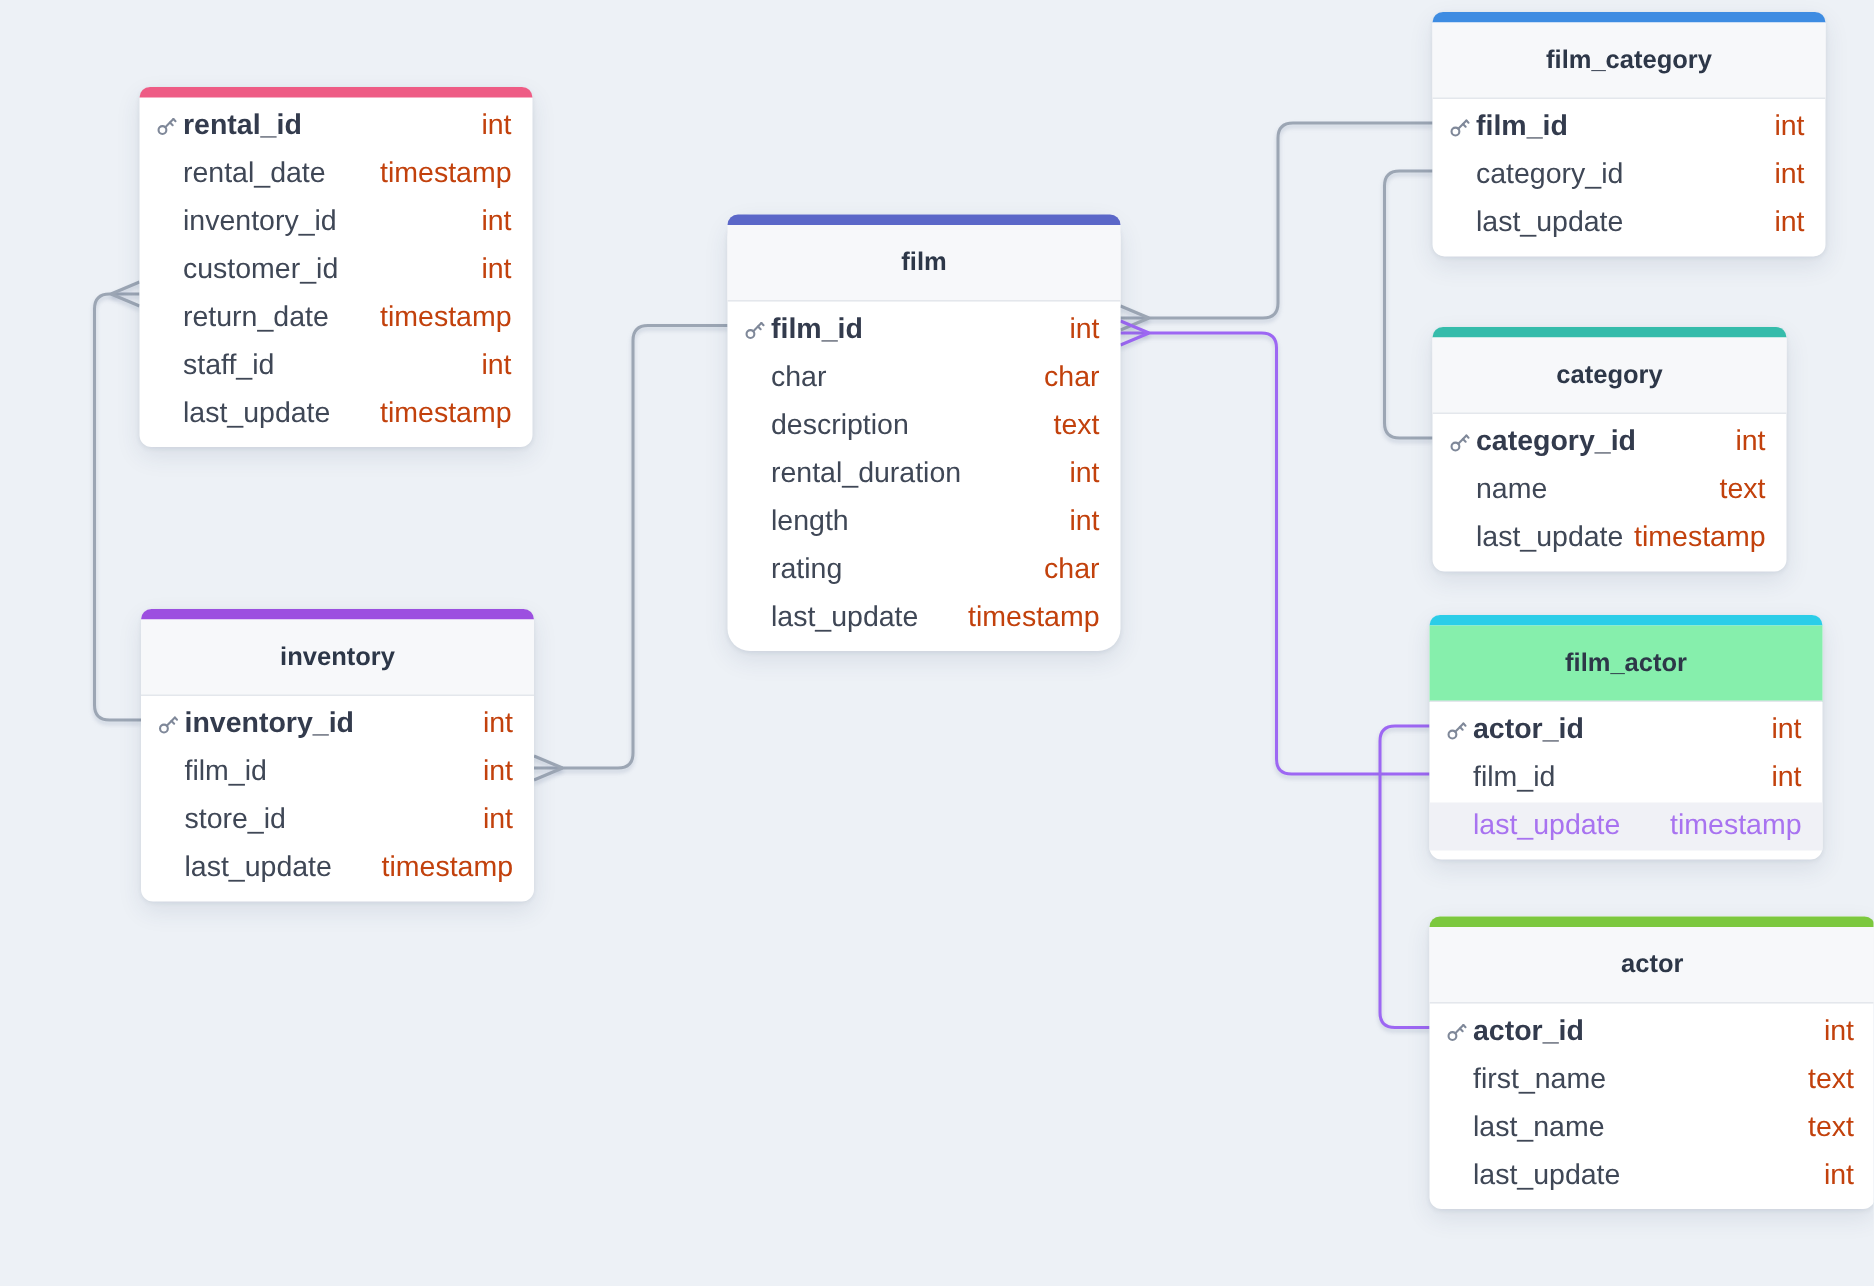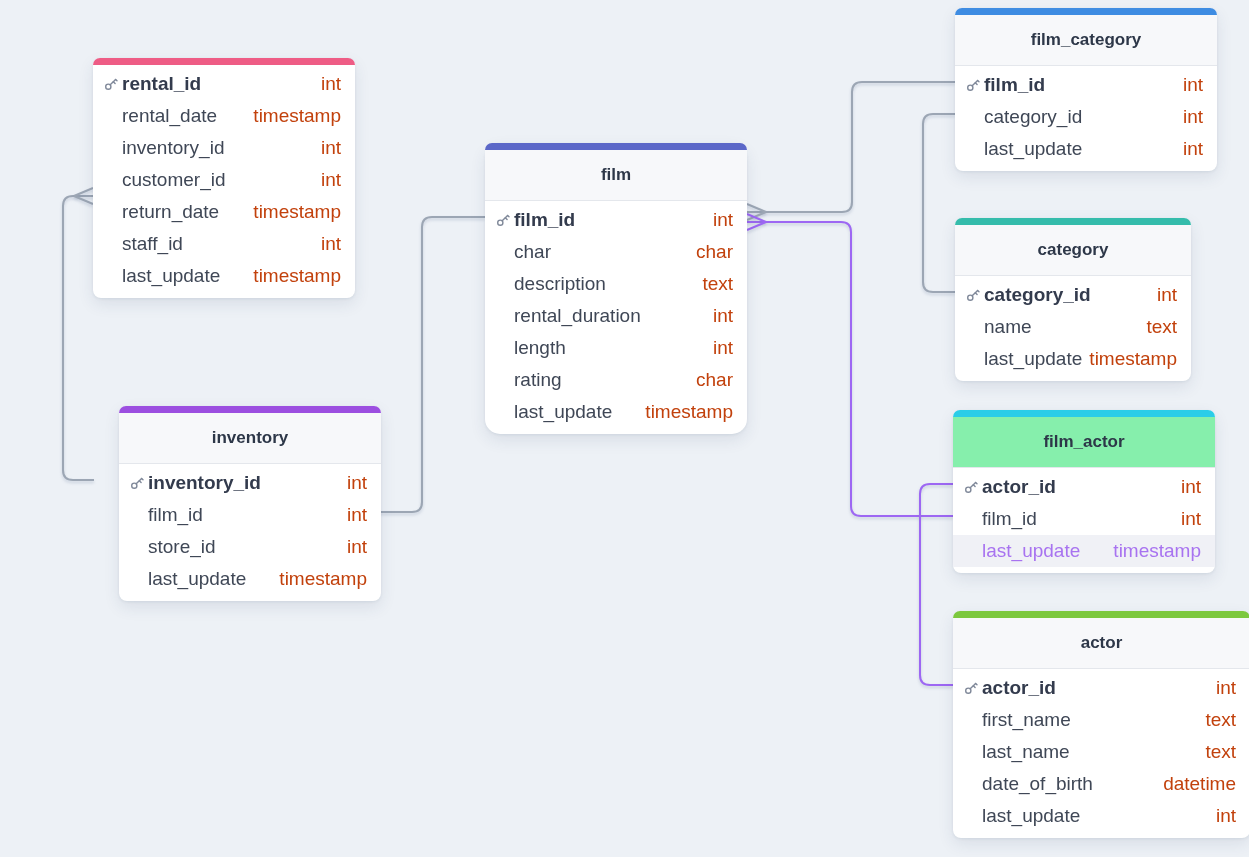--- a/index.html
+++ b/index.html
@@ -105,21 +105,21 @@
     <span class="f-name">staff_id</span>
     <span class="f-type">int</span>
   </div>
         <div class="field-row">
     <span class="key-slot"></span>
     <span class="f-name">last_update</span>
     <span class="f-type">timestamp</span>
   </div>
       </div>
   </div>
-    <div class="table-card" style="left: 94px; top: 406px; width: 262px; margin-left: 25px;">
+    <div class="table-card" style="left: 94px; top: 406px; width: 262px;">
     <div class="color-bar" style="background: rgb(156, 79, 224);"></div>
     <div class="table-title">inventory</div>
     <div class="fields">
         <div class="field-row pk">
     <span class="key-slot">
             <svg width="14" height="14" viewBox="0 0 14 14" fill="none" stroke="#7f8899" stroke-width="1.4" stroke-linecap="round" stroke-linejoin="round">
               <circle cx="4.3" cy="9.7" r="2.6"></circle>
               <path d="M6.2 7.8 L11.6 2.4"></path>
               <path d="M9.3 4.7 L11.1 6.5"></path>
               <path d="M11.6 2.4 L13 3.8"></path>
@@ -298,23 +298,18 @@
     <span class="f-name">first_name</span>
     <span class="f-type">text</span>
   </div>
         <div class="field-row">
     <span class="key-slot"></span>
     <span class="f-name">last_name</span>
     <span class="f-type">text</span>
   </div>
         <div class="field-row">
     <span class="key-slot"></span>
-    <span class="f-name">date_of_birth</span>
-    <span class="f-type">datetime</span>
-  </div>
-        <div class="field-row">
-    <span class="key-slot"></span>
     <span class="f-name">last_update</span>
     <span class="f-type">int</span>
   </div>
       </div>
   </div>
   </div>
 
 </body></html>

